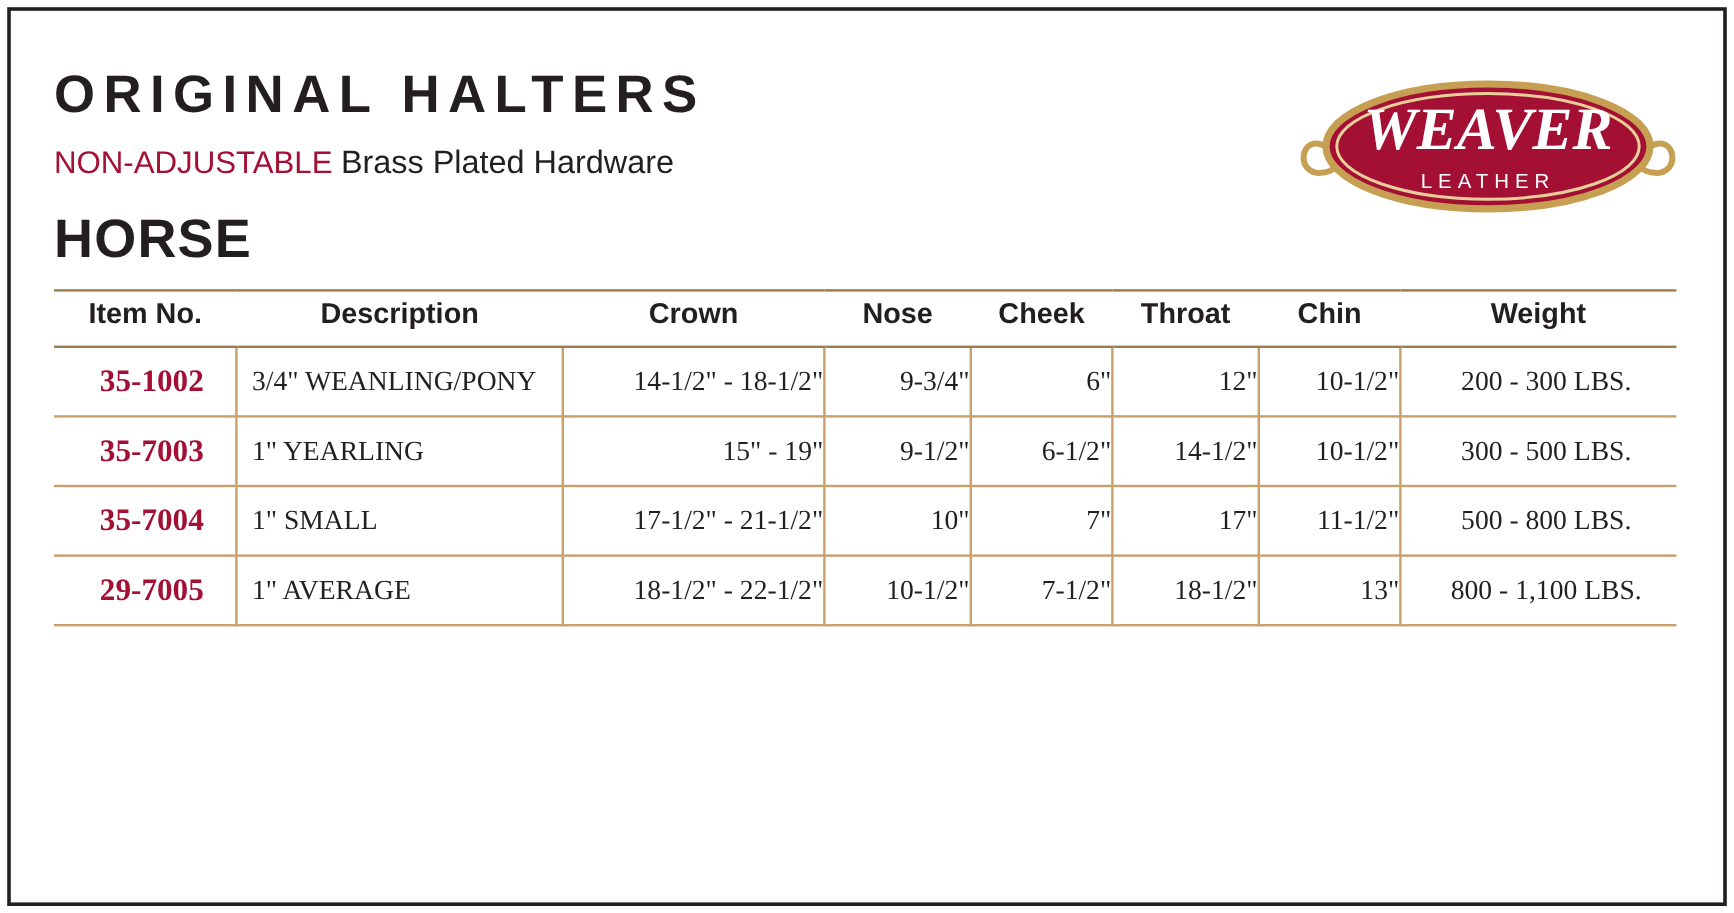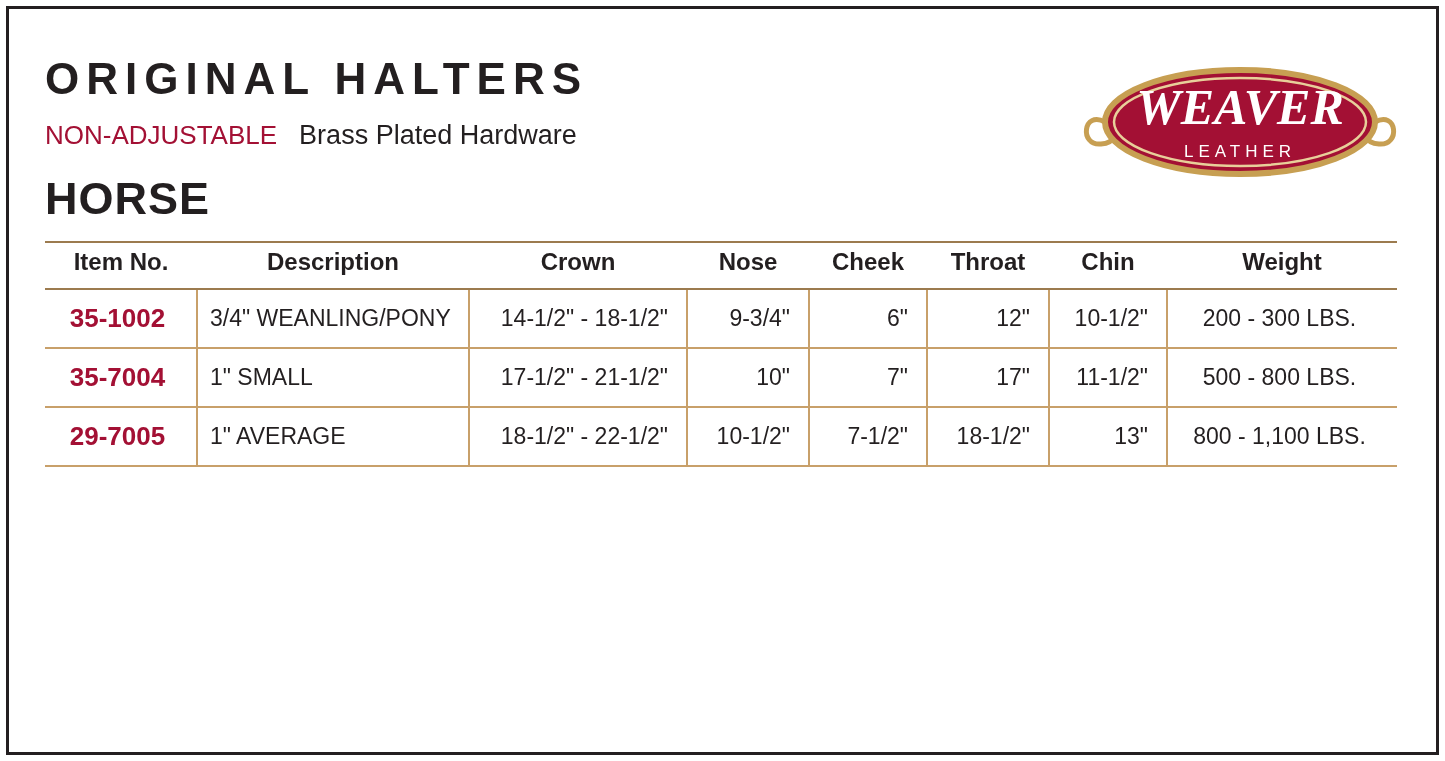--- a/index.html
+++ b/index.html
@@ -56,21 +56,21 @@
   .sub-title {
     font-size: 26px;
     font-weight: normal;
     letter-spacing: 0px;
     color: #a31034;
     white-space: nowrap;
   }
   .sub-note {
     font-size: 27px;
     color: #231f20;
-    margin-left: 22px;
+    margin-left: 7px;
     white-space: nowrap;
   }
   .section-title {
     font-size: 45px;
     font-weight: bold;
     letter-spacing: 1px;
     color: #231f20;
     margin-top: 22px;
   }
 
@@ -105,26 +105,27 @@
     font-weight: bold;
     color: #231f20;
     text-align: center;
     padding: 5px 10px 12px 10px;
     border-top: 2px solid #9c7b4f;
     border-bottom: 2px solid #9c7b4f;
   }
   table.spec tbody td {
     font-size: 23px;
     color: #231f20;
-    padding: 13px 18px 13px 12px;
+    padding: 13px 0 13px 12px;
     border-bottom: 2px solid #c8a06a;
     border-right: 2px solid #c8a06a;
     text-align: right;
     white-space: nowrap;
     overflow: hidden;
+    font-family: Liberation Serif, serif;
   }
   table.spec tbody td.item {
     font-size: 26px;
     font-weight: bold;
     color: #a31034;
     text-align: center;
     border-right: 2px solid #c8a06a;
   }
   table.spec tbody td.desc {
     text-align: left;
@@ -202,20 +203,30 @@
           <td class="item">35-1002</td>
           <td class="desc">3/4" WEANLING/PONY</td>
           <td>14-1/2" - 18-1/2"</td>
           <td>9-3/4"</td>
           <td>6"</td>
           <td>12"</td>
           <td>10-1/2"</td>
           <td class="weight">200 - 300 LBS.</td>
         </tr>
         <tr>
+          <td class="item">35-7003</td>
+          <td class="desc">1" YEARLING</td>
+          <td>15" - 19"</td>
+          <td>9-1/2"</td>
+          <td>6-1/2"</td>
+          <td>14-1/2"</td>
+          <td>10-1/2"</td>
+          <td class="weight">300 - 500 LBS.</td>
+        </tr>
+        <tr>
           <td class="item">35-7004</td>
           <td class="desc">1" SMALL</td>
           <td>17-1/2" - 21-1/2"</td>
           <td>10"</td>
           <td>7"</td>
           <td>17"</td>
           <td>11-1/2"</td>
           <td class="weight">500 - 800 LBS.</td>
         </tr>
         <tr>

